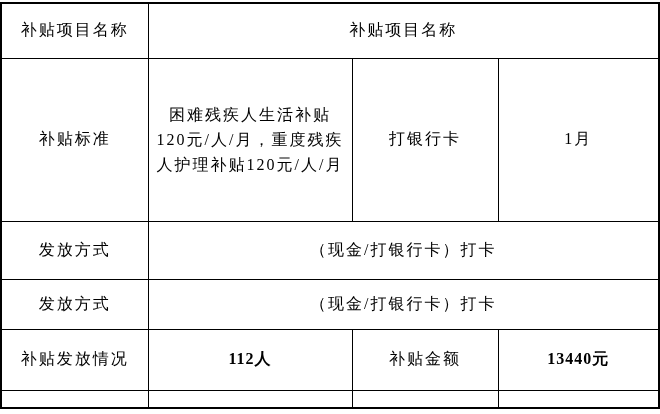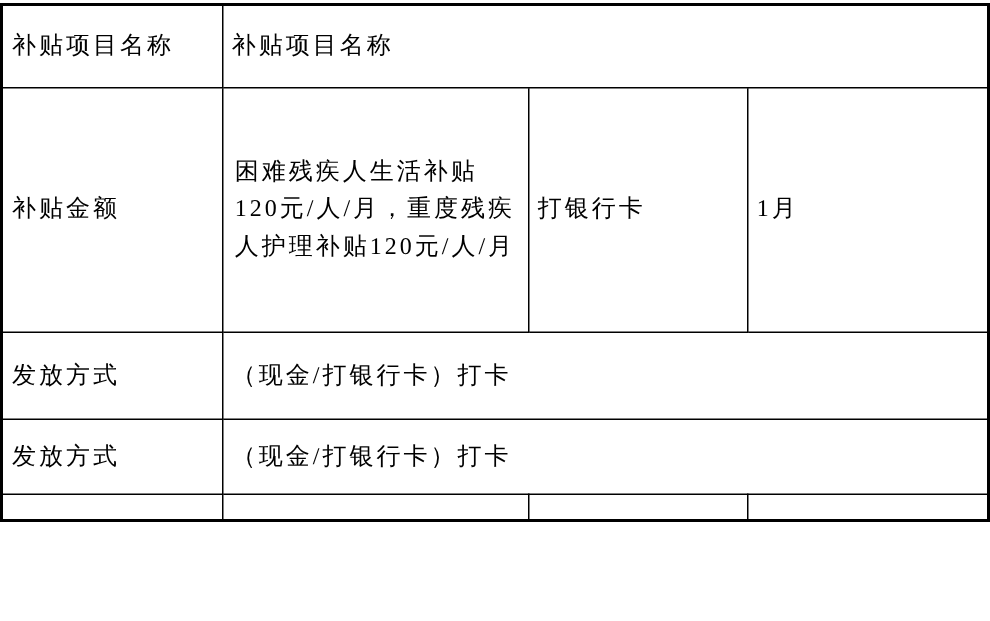--- a/index.html
+++ b/index.html
@@ -17,21 +17,21 @@
     position: absolute;
     left: 0;
     top: 2px;
     width: 658px;
     border-collapse: collapse;
     table-layout: fixed;
     border: 2px solid #000000;
   }
   table.subsidy td {
     border: 1px solid #000000;
-    text-align: left;
+    text-align: center;
     vertical-align: middle;
     font-size: 16px;
     letter-spacing: 2px;
     padding: 2px 6px;
     overflow: hidden;
   }
   table.subsidy td.wrap {
     line-height: 25px;
     padding: 2px 8px;
   }
@@ -51,33 +51,39 @@
       <col style="width:204px">
       <col style="width:146px">
       <col style="width:161px">
     </colgroup>
     <tbody>
       <tr style="height:55px">
         <td>补贴项目名称</td>
         <td colspan="3">补贴项目名称</td>
       </tr>
       <tr style="height:163px">
-        <td>补贴金额</td>
+        <td>补贴标准</td>
         <td class="wrap">困难残疾人生活补贴120元/人/月，重度残疾人护理补贴120元/人/月</td>
         <td>打银行卡</td>
         <td>1月</td>
       </tr>
       <tr style="height:58px">
         <td>发放方式</td>
         <td colspan="3">（现金/打银行卡）打卡</td>
       </tr>
       <tr style="height:50px">
         <td>发放方式</td>
         <td colspan="3">（现金/打银行卡）打卡</td>
       </tr>
+      <tr style="height:61px">
+        <td>补贴发放情况</td>
+        <td class="bold">112人</td>
+        <td>补贴金额</td>
+        <td class="bold">13440元</td>
+      </tr>
       <tr style="height:18px">
         <td class="empty"></td>
         <td class="empty"></td>
         <td class="empty"></td>
         <td class="empty"></td>
       </tr>
     </tbody>
   </table>
 </div>
 

